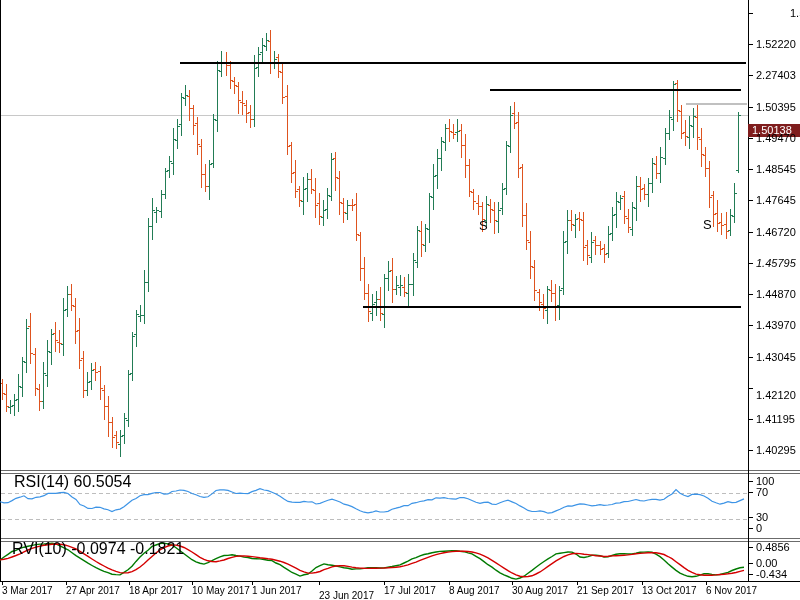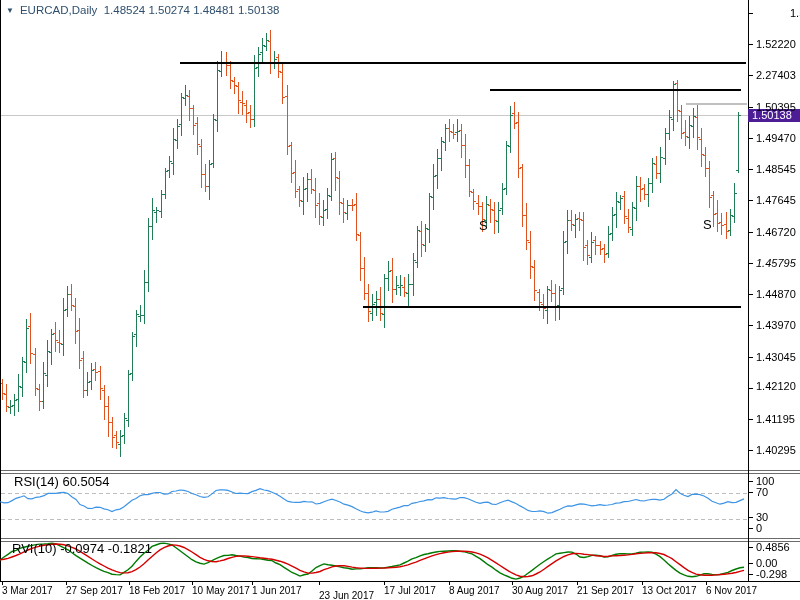--- a/index.html
+++ b/index.html
@@ -2,23 +2,23 @@
 <html><head>
 <meta charset="utf-8">
 <style>
   html,body{margin:0;padding:0;background:#ffffff;}
   #app{position:relative;width:800px;height:600px;background:#ffffff;overflow:hidden;
        font-family:"Liberation Sans",sans-serif;-webkit-user-select:none;user-select:none;}
   #chart-svg{position:absolute;left:0;top:0;}
   .ax-label{position:absolute;font-size:11px;color:#000;white-space:nowrap;line-height:12px;}
   #symbol-title{position:absolute;left:6px;top:4px;font-size:11.5px;white-space:nowrap;}
   #symbol-title .tri{font-size:8px;vertical-align:1px;margin-right:6px;}
-  .panel-label{position:absolute;font-size:13px;color:#000;white-space:nowrap;line-height:12px;padding-left:8px;}
-  #price-tag{position:absolute;left:748px;width:52px;height:13px;background:#4c1d95;color:#fff;
-             font-size:11px;line-height:13px;padding-left:4px;box-sizing:border-box;}
+  .panel-label{position:absolute;font-size:16px;color:#000;white-space:nowrap;line-height:12px;padding-left:8px;}
+  #price-tag{position:absolute;left:748px;width:52px;height:13px;background:#7f1d1d;color:#fff;
+             font-size:11px;line-height:13px;padding-left:4px;box-sizing:border-box;margin-top:15px;}
   .s-note{position:absolute;font-size:13px;color:#000;}
   .date-label{position:absolute;font-size:10px;color:#000;white-space:nowrap;}
 </style>
 </head>
 <body>
 
 <div id="app">
   <svg id="chart-svg" width="800" height="600">
       <line x1="0" y1="115.778911564626" x2="748" y2="115.778911564626" stroke="#C8C8C8" stroke-width="1" shape-rendering="crispEdges"></line>
       <path d="M10.5 399.5L10.5 413.5M8 407.5L10.5 407.5M10.5 406.5L13 406.5M14.5 393.5L14.5 415.5M12 405.5L14.5 405.5M14.5 400.5L17 400.5M18.5 373.5L18.5 411.5M16 399.5L18.5 399.5M18.5 386.5L21 386.5M22.5 356.5L22.5 396.5M20 387.5L22.5 387.5M22.5 361.5L25 361.5M26.5 318.5L26.5 372.5M24 362.5L26.5 362.5M26.5 328.5L29 328.5M43.5 361.5L43.5 408.5M41 401.5L43.5 401.5M43.5 373.5L46 373.5M47.5 339.5L47.5 386.5M45 375.5L47.5 375.5M47.5 351.5L50 351.5M51.5 328.5L51.5 364.5M49 352.5L51.5 352.5M51.5 334.5L54 334.5M63.5 297.5L63.5 355.5M61 344.5L63.5 344.5M63.5 310.5L66 310.5M67.5 285.5L67.5 316.5M65 309.5L67.5 309.5M67.5 294.5L70 294.5M87.5 371.5L87.5 395.5M85 390.5L87.5 390.5M87.5 382.5L90 382.5M91.5 362.5L91.5 389.5M89 381.5L91.5 381.5M91.5 370.5L94 370.5M120.5 429.5L120.5 456.5M118 444.5L120.5 444.5M120.5 436.5L123 436.5M124.5 412.5L124.5 443.5M122 435.5L124.5 435.5M124.5 418.5L127 418.5M128.5 369.5L128.5 426.5M126 420.5L128.5 420.5M128.5 374.5L131 374.5M132.5 331.5L132.5 380.5M130 373.5L132.5 373.5M132.5 336.5L135 336.5M136.5 309.5L136.5 346.5M134 334.5L136.5 334.5M136.5 314.5L139 314.5M140.5 304.5L140.5 321.5M138 316.5L140.5 316.5M140.5 315.5L143 315.5M144.5 269.5L144.5 323.5M142 315.5L144.5 315.5M144.5 282.5L147 282.5M148.5 217.5L148.5 291.5M146 282.5L148.5 282.5M148.5 226.5L151 226.5M152.5 197.5L152.5 239.5M150 226.5L152.5 226.5M152.5 210.5L155 210.5M156.5 206.5L156.5 222.5M154 212.5L156.5 212.5M156.5 210.5L159 210.5M161.5 189.5L161.5 217.5M159 211.5L161.5 211.5M161.5 194.5L164 194.5M165.5 167.5L165.5 198.5M163 194.5L165.5 194.5M165.5 171.5L168 171.5M169.5 155.5L169.5 177.5M167 170.5L169.5 170.5M169.5 161.5L172 161.5M173.5 127.5L173.5 174.5M171 163.5L173.5 163.5M173.5 139.5L176 139.5M177.5 118.5L177.5 148.5M175 140.5L177.5 140.5M177.5 126.5L180 126.5M181.5 92.5L181.5 135.5M179 124.5L181.5 124.5M181.5 97.5L184 97.5M185.5 84.5L185.5 105.5M183 98.5L185.5 98.5M185.5 95.5L188 95.5M209.5 159.5L209.5 199.5M207 186.5L209.5 186.5M209.5 164.5L212 164.5M213.5 113.5L213.5 167.5M211 163.5L213.5 163.5M213.5 119.5L216 119.5M217.5 60.5L217.5 131.5M215 120.5L217.5 120.5M217.5 70.5L220 70.5M221.5 50.5L221.5 76.5M219 71.5L221.5 71.5M221.5 62.5L224 62.5M254.5 54.5L254.5 126.5M252 119.5L254.5 119.5M254.5 68.5L257 68.5M258.5 46.5L258.5 76.5M256 67.5L258.5 67.5M258.5 54.5L261 54.5M262.5 37.5L262.5 62.5M260 52.5L262.5 52.5M262.5 45.5L265 45.5M266.5 32.5L266.5 50.5M264 46.5L266.5 46.5M266.5 40.5L269 40.5M274.5 50.5L274.5 68.5M272 62.5L274.5 62.5M274.5 59.5L277 59.5M303.5 176.5L303.5 214.5M301 201.5L303.5 201.5M303.5 189.5L306 189.5M307.5 172.5L307.5 201.5M305 188.5L307.5 188.5M307.5 179.5L310 179.5M323.5 199.5L323.5 225.5M321 217.5L323.5 217.5M323.5 210.5L326 210.5M327.5 187.5L327.5 218.5M325 209.5L327.5 209.5M327.5 195.5L330 195.5M331.5 152.5L331.5 200.5M329 196.5L331.5 196.5M331.5 159.5L334 159.5M347.5 199.5L347.5 219.5M345 213.5L347.5 213.5M347.5 205.5L350 205.5M372.5 293.5L372.5 320.5M370 313.5L372.5 313.5M372.5 304.5L375 304.5M376.5 290.5L376.5 315.5M374 302.5L376.5 302.5M376.5 299.5L379 299.5M384.5 273.5L384.5 327.5M382 314.5L384.5 314.5M384.5 278.5L387 278.5M388.5 260.5L388.5 290.5M386 278.5L388.5 278.5M388.5 271.5L391 271.5M396.5 275.5L396.5 294.5M394 289.5L396.5 289.5M396.5 285.5L399 285.5M400.5 274.5L400.5 295.5M398 287.5L400.5 287.5M400.5 285.5L403 285.5M408.5 273.5L408.5 305.5M406 293.5L408.5 293.5M408.5 284.5L411 284.5M413.5 252.5L413.5 295.5M411 284.5L413.5 284.5M413.5 260.5L416 260.5M417.5 225.5L417.5 267.5M415 262.5L417.5 262.5M417.5 230.5L420 230.5M425.5 223.5L425.5 251.5M423 245.5L425.5 245.5M425.5 228.5L428 228.5M429.5 192.5L429.5 242.5M427 229.5L429.5 229.5M429.5 196.5L432 196.5M433.5 163.5L433.5 209.5M431 197.5L433.5 197.5M433.5 176.5L436 176.5M437.5 148.5L437.5 188.5M435 175.5L437.5 175.5M437.5 158.5L440 158.5M441.5 136.5L441.5 170.5M439 158.5L441.5 158.5M441.5 141.5L444 141.5M445.5 123.5L445.5 150.5M443 142.5L445.5 142.5M445.5 128.5L448 128.5M457.5 118.5L457.5 141.5M455 132.5L457.5 132.5M457.5 131.5L460 131.5M486.5 195.5L486.5 225.5M484 220.5L486.5 220.5M486.5 204.5L489 204.5M498.5 201.5L498.5 232.5M496 221.5L498.5 221.5M498.5 210.5L501 210.5M502.5 182.5L502.5 214.5M500 208.5L502.5 208.5M502.5 189.5L505 189.5M506.5 140.5L506.5 194.5M504 188.5L506.5 188.5M506.5 145.5L509 145.5M510.5 105.5L510.5 152.5M508 146.5L510.5 146.5M510.5 115.5L513 115.5M547.5 285.5L547.5 323.5M545 310.5L547.5 310.5M547.5 289.5L550 289.5M559.5 285.5L559.5 319.5M557 305.5L559.5 305.5M559.5 290.5L562 290.5M563.5 230.5L563.5 294.5M561 288.5L563.5 288.5M563.5 242.5L566 242.5M567.5 209.5L567.5 253.5M565 241.5L567.5 241.5M567.5 220.5L570 220.5M575.5 213.5L575.5 237.5M573 225.5L575.5 225.5M575.5 219.5L578 219.5M591.5 231.5L591.5 262.5M589 257.5L591.5 257.5M591.5 242.5L594 242.5M608.5 225.5L608.5 257.5M606 253.5L608.5 253.5M608.5 234.5L611 234.5M612.5 206.5L612.5 240.5M610 233.5L612.5 233.5M612.5 215.5L615 215.5M616.5 191.5L616.5 227.5M614 214.5L616.5 214.5M616.5 201.5L619 201.5M620.5 194.5L620.5 209.5M618 202.5L620.5 202.5M620.5 198.5L623 198.5M632.5 201.5L632.5 235.5M630 229.5L632.5 229.5M632.5 207.5L635 207.5M636.5 175.5L636.5 220.5M634 208.5L636.5 208.5M636.5 186.5L639 186.5M648.5 177.5L648.5 206.5M646 194.5L648.5 194.5M648.5 183.5L651 183.5M652.5 157.5L652.5 192.5M650 183.5L652.5 183.5M652.5 163.5L655 163.5M660.5 146.5L660.5 182.5M658 173.5L660.5 173.5M660.5 157.5L663 157.5M665.5 127.5L665.5 164.5M663 158.5L665.5 158.5M665.5 133.5L668 133.5M669.5 109.5L669.5 139.5M667 133.5L669.5 133.5M669.5 117.5L672 117.5M673.5 80.5L673.5 130.5M671 119.5L673.5 119.5M673.5 84.5L676 84.5M689.5 115.5L689.5 148.5M687 137.5L689.5 137.5M689.5 125.5L692 125.5M693.5 107.5L693.5 137.5M691 126.5L693.5 126.5M693.5 116.5L696 116.5M730.5 208.5L730.5 235.5M728 230.5L730.5 230.5M730.5 215.5L733 215.5M734.5 182.5L734.5 222.5M732 216.5L734.5 216.5M734.5 193.5L737 193.5M738.5 111.5L738.5 172.5M736 170.5L738.5 170.5M738.5 115.5L741 115.5" stroke="#227C55" stroke-width="1" fill="none" shape-rendering="crispEdges"></path>
@@ -68,59 +68,56 @@
       <line x1="252.5" y1="581" x2="252.5" y2="585" stroke="#000" stroke-width="1" shape-rendering="crispEdges"></line>
       <line x1="319.5" y1="581" x2="319.5" y2="585" stroke="#000" stroke-width="1" shape-rendering="crispEdges"></line>
       <line x1="384.5" y1="581" x2="384.5" y2="585" stroke="#000" stroke-width="1" shape-rendering="crispEdges"></line>
       <line x1="449.5" y1="581" x2="449.5" y2="585" stroke="#000" stroke-width="1" shape-rendering="crispEdges"></line>
       <line x1="512.5" y1="581" x2="512.5" y2="585" stroke="#000" stroke-width="1" shape-rendering="crispEdges"></line>
       <line x1="577.5" y1="581" x2="577.5" y2="585" stroke="#000" stroke-width="1" shape-rendering="crispEdges"></line>
       <line x1="642.5" y1="581" x2="642.5" y2="585" stroke="#000" stroke-width="1" shape-rendering="crispEdges"></line>
       <line x1="706.5" y1="581" x2="706.5" y2="585" stroke="#000" stroke-width="1" shape-rendering="crispEdges"></line>
     </svg>
 
-  <div id="symbol-title" style="color: rgb(46, 79, 110);">
-    <span class="tri">▼</span><span>EURCAD,Daily</span>&nbsp;&nbsp;<span>1.48524 1.50274 1.48481 1.50138</span>
-  </div>
 
   <div class="panel-label" style="left:6px;top:476px;">RSI(14) 60.5054</div>
   <div class="panel-label" style="left:4px;top:543px;">RVI(10) -0.0974 -0.1821</div>
 
   <div id="price-tag" style="top: 109px;">1.50138</div>
 
   <div id="price-axis">
       <div class="ax-label" style="left: 756px; top: 7px; margin-left: 34px;">1.53145</div>
       <div class="ax-label" style="left: 756px; top: 38px;">1.52220</div>
       <div class="ax-label" style="left: 756px; top: 69px;">2.27403</div>
       <div class="ax-label" style="left: 756px; top: 101px;">1.50395</div>
       <div class="ax-label" style="left: 756px; top: 132px;">1.49470</div>
       <div class="ax-label" style="left: 756px; top: 163px;">1.48545</div>
       <div class="ax-label" style="left: 756px; top: 194px;">1.47645</div>
       <div class="ax-label" style="left: 756px; top: 226px;">1.46720</div>
       <div class="ax-label" style="left: 756px; top: 257px; font-style: italic;">1.45795</div>
       <div class="ax-label" style="left: 756px; top: 288px;">1.44870</div>
       <div class="ax-label" style="left: 756px; top: 319px;">1.43970</div>
       <div class="ax-label" style="left: 756px; top: 351px;">1.43045</div>
-      <div class="ax-label" style="left: 756px; top: 380px;">1.42120</div>
+      <div class="ax-label" style="left: 756px; top: 389px;">1.42120</div>
       <div class="ax-label" style="left: 756px; top: 413px;">1.41195</div>
       <div class="ax-label" style="left: 756px; top: 444px;">1.40295</div>
     </div>
   <div id="indicator-axes">
       <div class="ax-label" style="left: 756px; top: 475px;">100</div>
       <div class="ax-label" style="left: 756px; top: 486px;">70</div>
       <div class="ax-label" style="left: 756px; top: 511px;">30</div>
       <div class="ax-label" style="left: 756px; top: 522px;">0</div>
       <div class="ax-label" style="left: 756px; top: 541px;">0.4856</div>
       <div class="ax-label" style="left: 756px; top: 557px;">0.00</div>
-      <div class="ax-label" style="left: 756px; top: 568px;">-0.298</div>
+      <div class="ax-label" style="left: 756px; top: 568px;">-0.434</div>
     </div>
   <div id="date-axis">
       <div class="date-label" style="left: 2px; top: 585px;">3 Mar 2017</div>
-      <div class="date-label" style="left: 66px; top: 585px;">27 Sep 2017</div>
-      <div class="date-label" style="left: 129px; top: 585px;">18 Feb 2017</div>
+      <div class="date-label" style="left: 66px; top: 585px;">27 Apr 2017</div>
+      <div class="date-label" style="left: 129px; top: 585px;">18 Apr 2017</div>
       <div class="date-label" style="left: 192px; top: 585px;">10 May 2017</div>
       <div class="date-label" style="left: 252px; top: 585px;">1 Jun 2017</div>
       <div class="date-label" style="left: 319px; top: 590px;">23 Jun 2017</div>
       <div class="date-label" style="left: 384px; top: 585px;">17 Jul 2017</div>
       <div class="date-label" style="left: 449px; top: 585px;">8 Aug 2017</div>
       <div class="date-label" style="left: 512px; top: 585px;">30 Aug 2017</div>
       <div class="date-label" style="left: 577px; top: 585px;">21 Sep 2017</div>
       <div class="date-label" style="left: 642px; top: 585px;">13 Oct 2017</div>
       <div class="date-label" style="left: 706px; top: 585px;">6 Nov 2017</div>
     </div>

